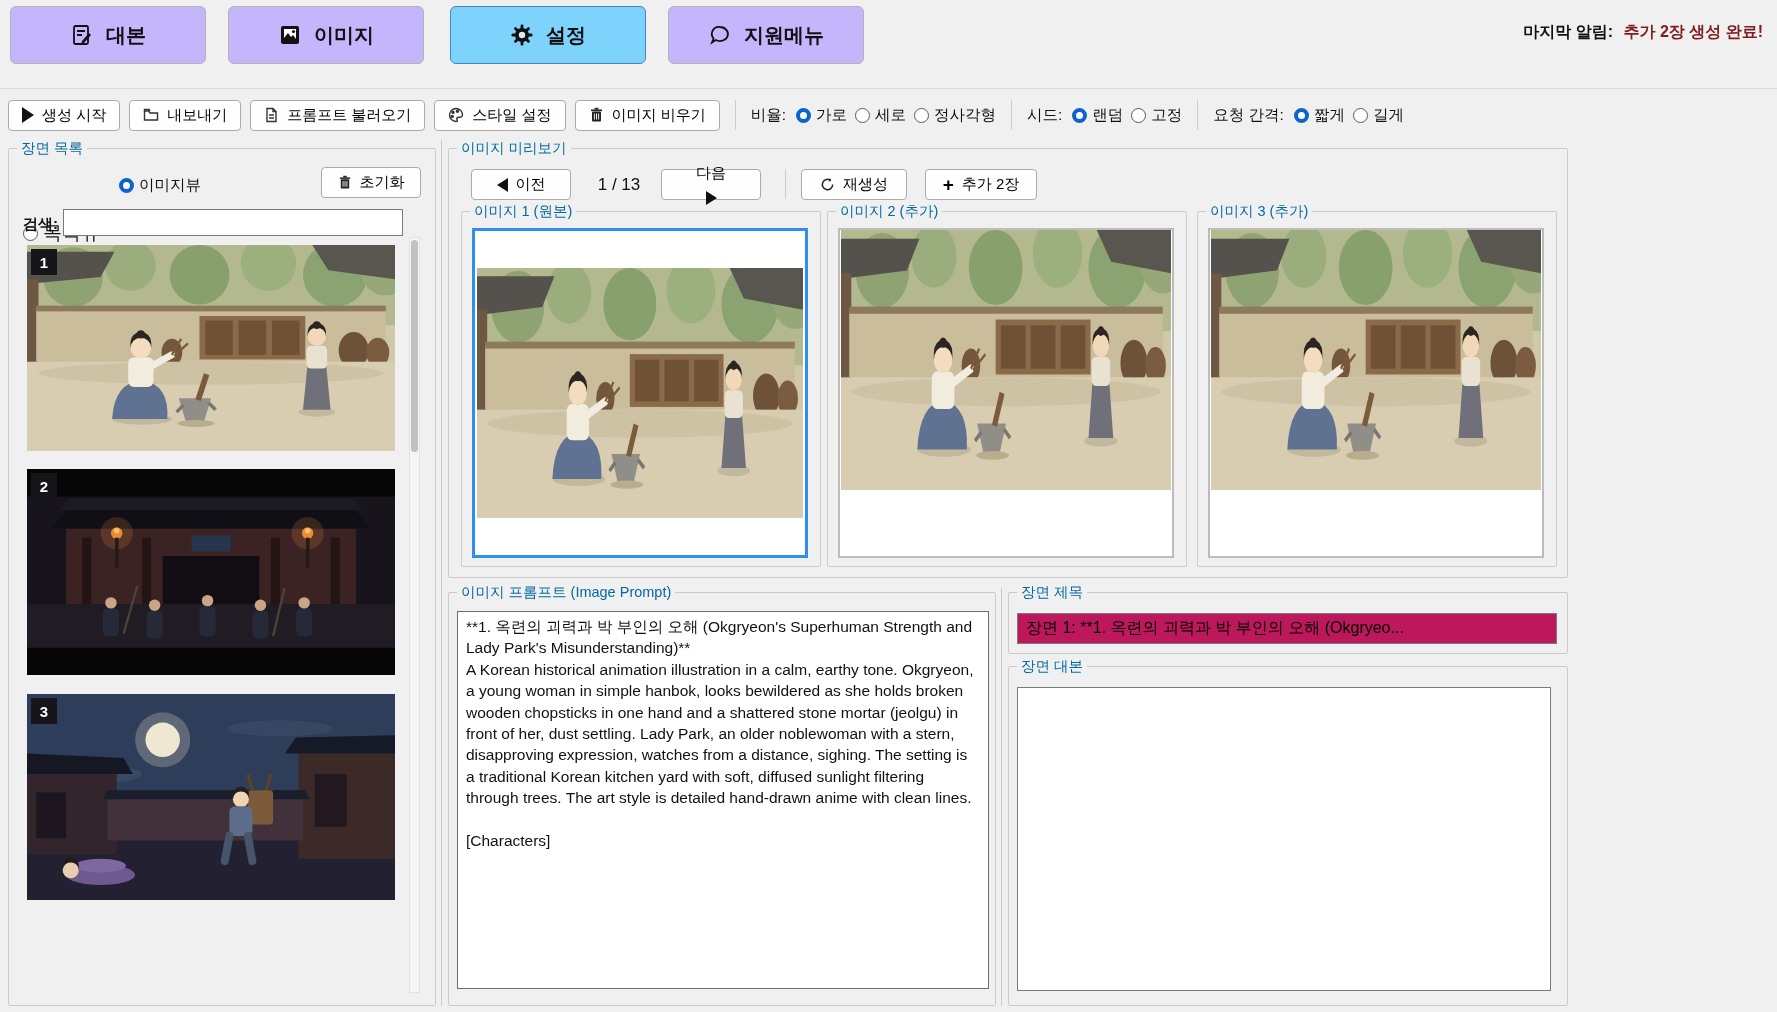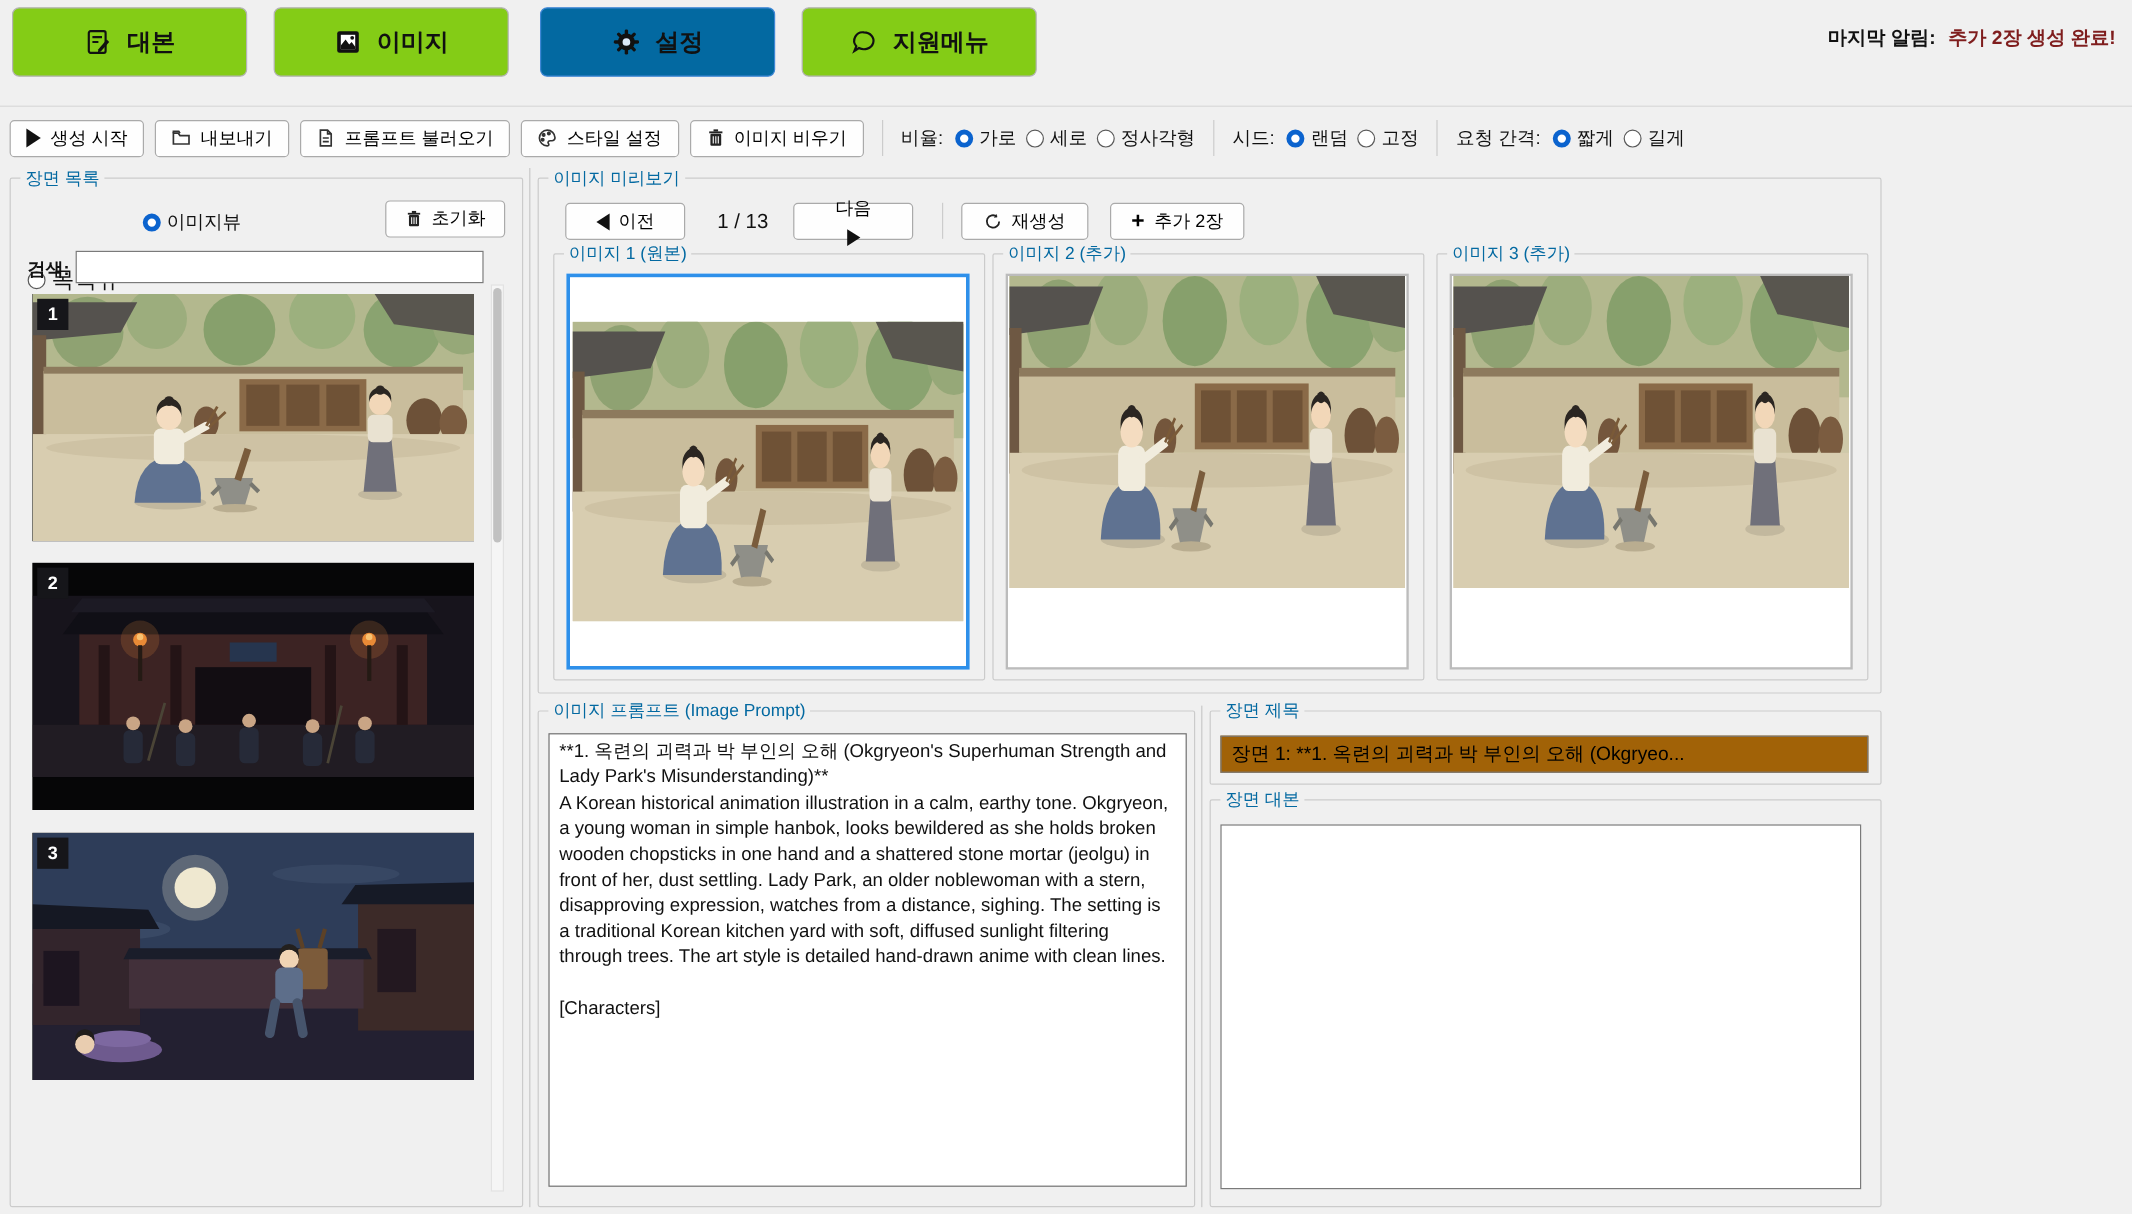--- a/index.html
+++ b/index.html
@@ -6,25 +6,25 @@
   html,body { width:1777px; height:1012px; overflow:hidden; }
   body {
     background:#f0f0f0;
     font-family:"Liberation Sans","DejaVu Sans",sans-serif;
     color:#111;
     position:relative;
   }
   
   .tab {
     position:absolute; top:6px; height:58px; width:196px;
-    background:#84cc16; border:1px solid #b4b4b4; border-radius:6px;
+    background:#c4b5fd; border:1px solid #b4b4b4; border-radius:6px;
     display:flex; align-items:center; justify-content:center; gap:12px;
     font-size:20px; font-weight:600; cursor:pointer;
   }
-  .tab.active { background:#0369a1; border:1.5px solid #3e87d6; }
+  .tab.active { background:#7dd3fc; border:1.5px solid #3e87d6; }
   .tab .ticon { width:24px; height:24px; display:inline-flex; }
   .notice { position:absolute; top:22px; right:14px; font-size:16px; font-weight:600; }
   .notice .msg { color:#7f1d1d; margin-left:6px; }
   .hline { position:absolute; left:0; top:88px; width:1777px; height:1px; background:#d9d9d9; }
 
   
   .toolbar { position:absolute; left:8px; top:96px; height:38px; display:flex; align-items:center; gap:9px; }
   .btn {
     display:inline-flex; align-items:center; justify-content:center; gap:8px;
     background:#fefefe; border:1px solid #aaaaaa; border-radius:4px;
@@ -81,21 +81,21 @@
   .img-box svg { display:block; }
 
   
   .prompt-area {
     position:absolute; left:8px; top:18px; width:532px; height:378px;
     border:1px solid #6e6e6e; background:#fff; resize:none;
     font-family:inherit; font-size:15.5px; line-height:1.38; padding:4px 8px; color:#111;
   }
   .title-input {
     position:absolute; left:8px; top:20px; width:540px; height:31px;
-    border:1px solid #7a7a7a; background:#a16207; font-size:16px; padding:0 8px; font-family:inherit;
+    border:1px solid #7a7a7a; background:#be185d; font-size:16px; padding:0 8px; font-family:inherit;
   }
   .script-area {
     position:absolute; left:8px; top:20px; width:534px; height:304px;
     border:1px solid #7a7a7a; background:#fff; resize:none; font-family:inherit; font-size:15px; padding:4px 8px;
   }
   .icon { display:inline-flex; }
 </style>
 </head>
 <body>
 

